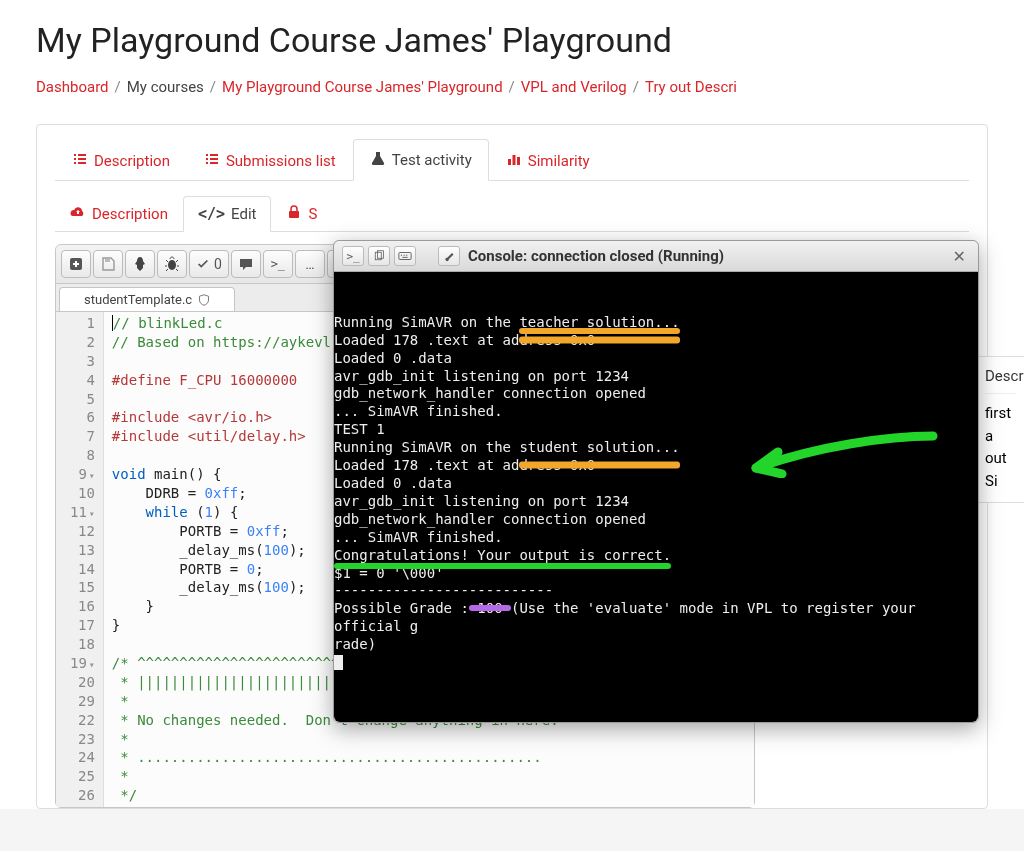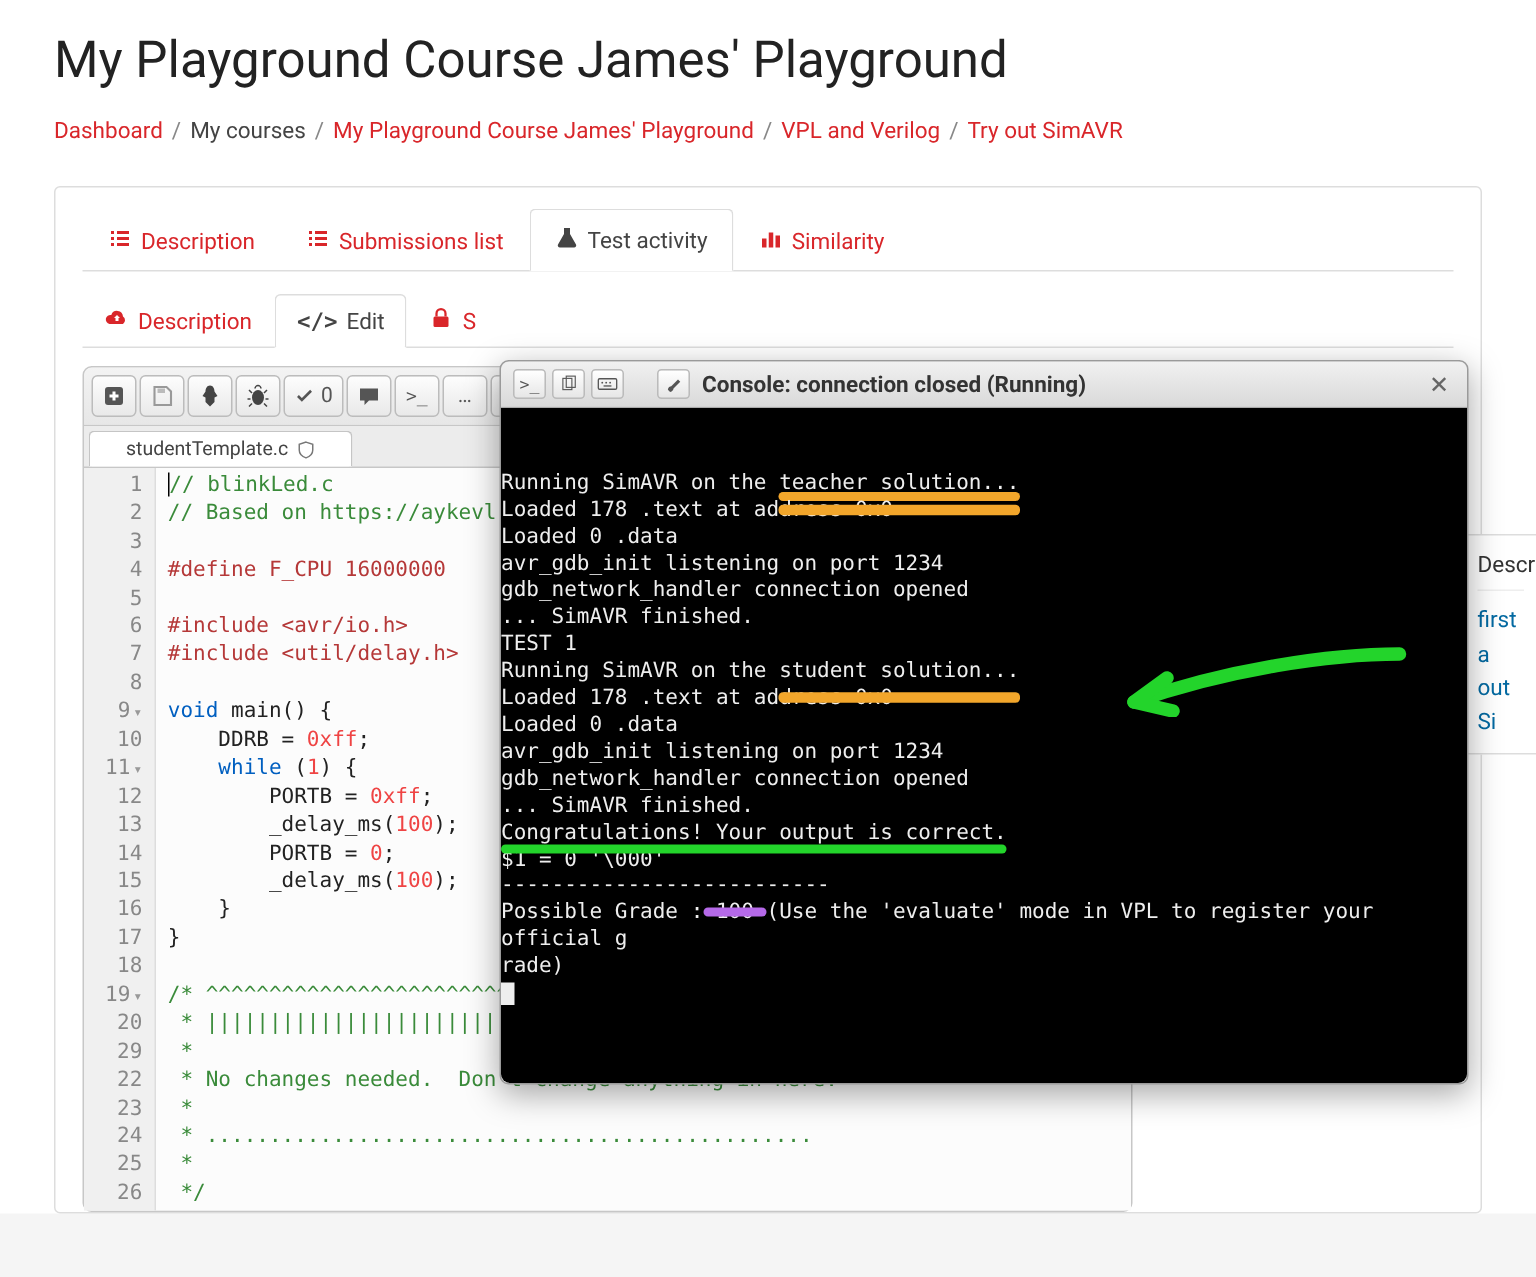--- a/index.html
+++ b/index.html
@@ -23,27 +23,27 @@
   .tbtn.group { width:auto; padding:0 6px; gap:4px; }
   .filetab-row { display: flex; padding: 3px 3px 0 3px; background:#ececec; border-bottom:1px solid #c7c7c7;}
   .filetab { background: #fff; border: 1px solid #c5c5c5; border-bottom: none; border-radius: 4px 4px 0 0; padding: 4px 24px; font-size: 13px; display: flex; align-items: center; gap: 6px; color:#444; }
   .editor { display: flex; font-family: "Menlo","Consolas",monospace; font-size: 14px; background: #fcfcfc; line-height: 1.35; }
   .gutter { background: #f0f0f0; color: #888; text-align: right; padding: 2px 8px 2px 14px; user-select: none; border-right:1px solid #ddd;}
   .gutter div { height: 18.9px; }
   .code { padding: 2px 0 2px 8px; white-space: pre; color: #222; }
   .code div { height: 18.9px; }
   .c-green { color: #3a8b3a; }
   .c-red   { color: #b53838; }
-  .c-num   { color: #ef4444; margin-top: 40px; }
+  .c-num   { color: #3b82f6; margin-top: 40px; }
   .c-keyword { color: #005fc0; }
   .fold { color:#999; font-size:10px; display:inline-block; width:8px;}
 
   .side-panel { position:absolute; right:0; top:356px; width:48px; border:1px solid #ddd; border-right:none; background:#fff; padding:10px 8px; font-size:15px; color:#333; overflow:hidden;}
   .side-panel .hdr { font-weight:400; padding-bottom:8px; border-bottom:1px solid #eee; margin-bottom:8px; }
-  .side-panel .body { color:#0369a1; line-height:1.5; }
+  .side-panel .body { color:#000000; line-height:1.5; }
 
   
   .console-window { position: absolute; left: 333px; top: 240px; width: 646px; border: 1px solid #9a9a9a; border-radius: 6px; background: #e8e8e8; box-shadow: 0 6px 22px rgba(0,0,0,0.35); z-index: 50; }
   .console-header { display: flex; align-items: center; gap: 8px; padding: 5px 8px; background: linear-gradient(#f1f1f1,#d9d9d9); border-bottom: 1px solid #aaa; border-radius: 6px 6px 0 0; }
   .console-header .htitle { font-weight: 700; font-size: 15px; color: #333; flex:0 0 auto; }
   .console-header .hicons { display:flex; gap:4px; align-items:center; }
   .console-header .hbtn { width:22px; height:20px; border:1px solid #bbb; border-radius:3px; background:linear-gradient(#fff,#e6e6e6); display:flex; align-items:center; justify-content:center; font-size:11px; color:#555;}
   .console-header .spacer { flex:1; }
   .console-header .close { cursor:pointer; color:#666; font-size:16px; padding:0 4px; }
   .console-body { background: #000; color: #eee; font-family: "Menlo","Consolas",monospace; font-size: 14px; padding: 6px 8px 14px 0; line-height: 1.28; border-radius: 0 0 6px 6px; white-space: pre-wrap; position: relative; min-height:340px;}
@@ -56,21 +56,21 @@
   .cursor-block { display:inline-block; width:9px; height:15px; background:#eee; vertical-align:text-bottom;}
   .arrow { position:absolute; right:40px; top:156px; width:200px; height:50px; }
   .icon { width:16px; height:16px; display:inline-block; }
 </style>
 </head>
 <body>
 
 <div class="page">
   <h1 class="page-title">My Playground Course James' Playground</h1>
 
-  <nav class="breadcrumb" id="breadcrumb"><a href="#">Dashboard</a><span class="sep">/</span><span>My courses</span><span class="sep">/</span><a href="#">My Playground Course James' Playground</a><span class="sep">/</span><a href="#">VPL and Verilog</a><span class="sep">/</span><a href="#">Try out SimAVR</a></nav>
+  <nav class="breadcrumb" id="breadcrumb"><a href="#">Dashboard</a><span class="sep">/</span><span>My courses</span><span class="sep">/</span><a href="#">My Playground Course James' Playground</a><span class="sep">/</span><a href="#">VPL and Verilog</a><span class="sep">/</span><a href="#">Try out Descri</a></nav>
 
   <div class="content-card">
     <div class="tabs" id="tabs">
         <div class="tab">
           <span><svg width="16" height="16" viewBox="0 0 16 16">
               <path d="M2 3h2v2H2zM6 3h8v2H6zM2 7h2v2H2zM6 7h8v2H6zM2 11h2v2H2zM6 11h8v2H6z" fill="currentColor"></path>
             </svg></span>
           <span>Description</span>
         </div>
         <div class="tab">

